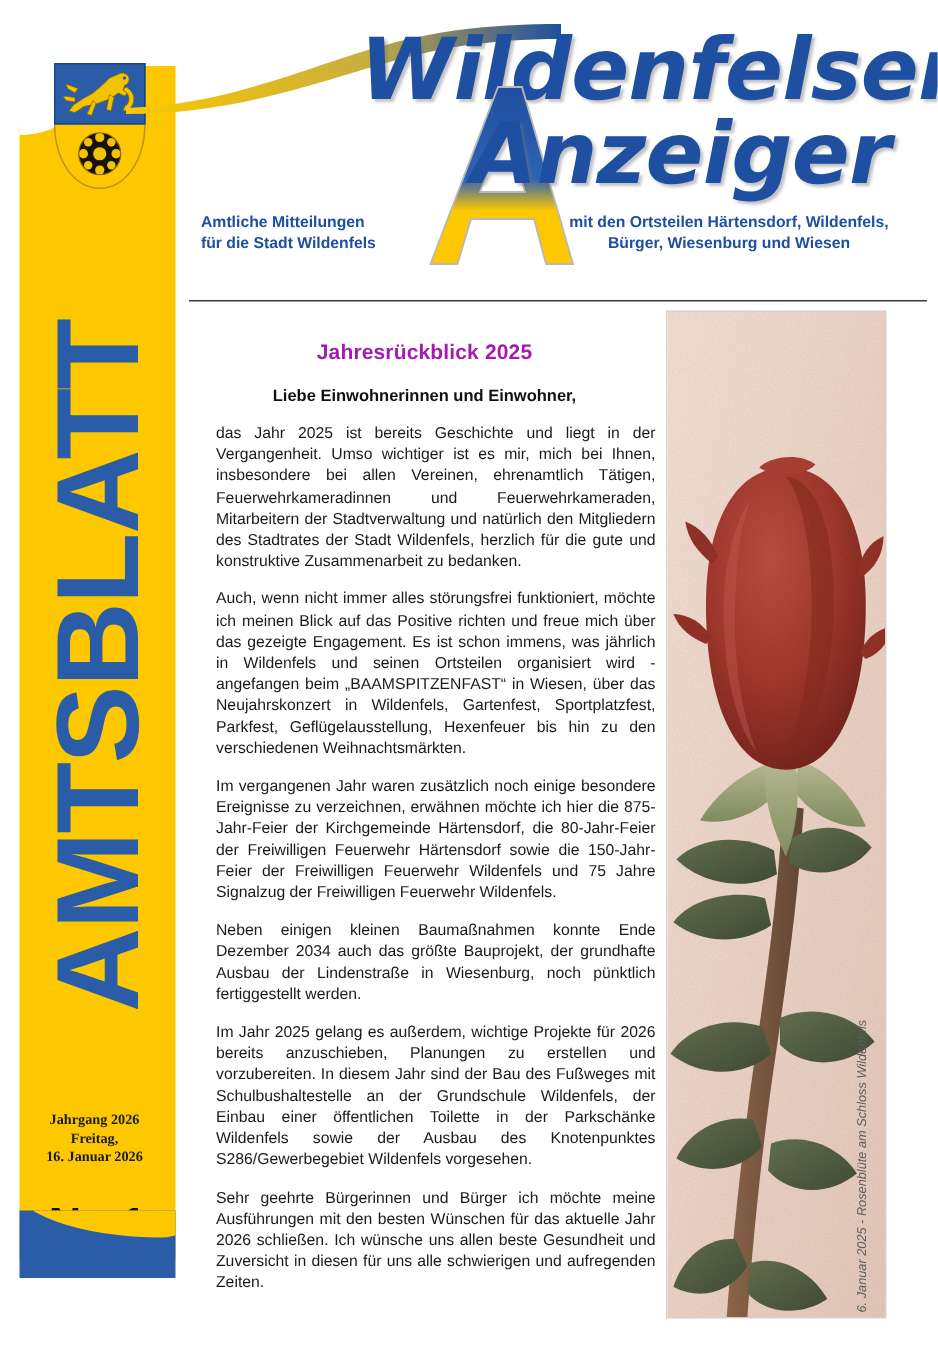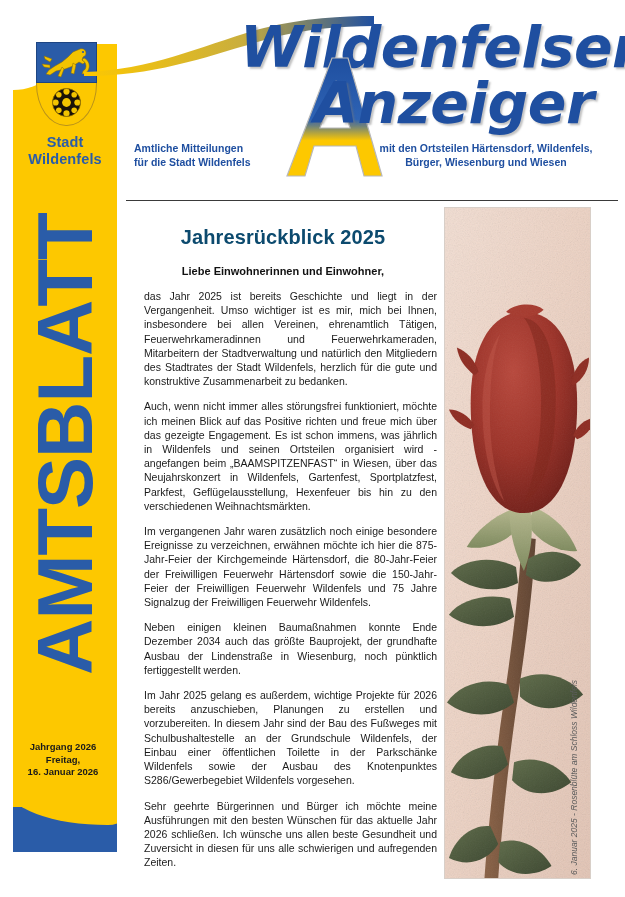--- a/index.html
+++ b/index.html
@@ -37,21 +37,21 @@
            letter-spacing:.1px;}
 
   
   #amtsblatt-wrap{position:absolute;left:0;top:120px;width:104px;height:560px;}
   #amtsblatt{position:absolute;left:50%;top:50%;
              transform:translate(-50%,-50%) rotate(-90deg);
              white-space:nowrap;color:#2A5CA8;font-weight:bold;
              font-size:78px;letter-spacing:-1px;line-height:1;}
 
   .sb-issue{position:absolute;left:0;top:697px;width:100px;text-align:center;
-            color:#1a1a1a;font-weight:bold;font-size:9.5px;line-height:12.5px;}
+            color:#1a1a1a;font-weight:bold;font-size:9.5px;line-height:12.5px;font-family:Liberation Serif, serif;}
   .sb-nr{position:absolute;left:0;top:757px;width:104px;text-align:center;
          color:#111;font-weight:bold;font-size:30px;line-height:32px;}
 
   
   #masthead{position:absolute;left:126px;top:0;width:499px;height:190px;}
   #swoosh{position:absolute;left:-42px;top:14px;width:290px;height:62px;}
   .mh-title{position:absolute;font-family:"DejaVu Sans",sans-serif;
             font-style:italic;font-weight:bold;color:#1F4FA0;}
   #mh-line1{left:114px;top:14px;font-size:57px;letter-spacing:-.5px;
             text-shadow:2px 2px 2px rgba(120,120,120,.45);}
@@ -61,22 +61,22 @@
   .mh-sub{position:absolute;color:#1F4FA0;font-weight:bold;font-size:10.5px;
           line-height:13.5px;}
   #sub-left{left:8px;top:142px;width:150px;}
   #sub-right{left:220px;top:142px;width:280px;text-align:center;}
 
   
   #rule{position:absolute;left:126px;top:200px;width:492px;height:1px;
         background:#3a3a3a;}
 
   #article{position:absolute;left:129px;top:226px;width:308px;}
-  #headline{text-align:center;font-weight:bold;font-size:20px;
-            color:#0c4a6e;margin:0 0 16px 0;letter-spacing:.1px;}
+  #headline{text-align:center;font-weight:bold;font-size:14px;
+            color:#a21caf;margin:0 0 16px 0;letter-spacing:.1px;}
   #salutation{text-align:center;font-weight:bold;font-size:11px;
               color:#111;margin:0 0 12px 0;}
   #article p.body{margin:0 0 11px 15px;font-size:10.5px;line-height:14.2px;
                   text-align:justify;color:#1a1a1a;}
 
   
   #photo{position:absolute;left:444px;top:207px;width:147px;height:672px;
          overflow:hidden;border:1px solid #d8cfc8;box-sizing:border-box;}
   #photo svg{display:block;width:100%;height:100%;}
   #caption-wrap{position:absolute;left:575px;top:207px;width:18px;height:672px;}
@@ -116,24 +116,20 @@
         <circle cx="26.4" cy="15.5" r="3.1"></circle>
         <circle cx="7.8" cy="7.8" r="2.8"></circle>
         <circle cx="23.2" cy="7.8" r="2.8"></circle>
         <circle cx="7.8" cy="23.2" r="2.8"></circle>
         <circle cx="23.2" cy="23.2" r="2.8"></circle>
       </g>
       <circle cx="15.5" cy="15.5" r="14" fill="none" stroke="#8a6a00" stroke-width="0.8"></circle>
     </svg>
   </div>
 
-  <div class="sb-city">
-    <div>Stadt</div>
-    <div>Wildenfels</div>
-  </div>
 
   <div id="amtsblatt-wrap">
     <div id="amtsblatt">AMTSBLATT</div>
   </div>
 
   <div class="sb-issue">
     <div>Jahrgang 2026</div>
     <div>Freitag,</div>
     <div>16. Januar 2026</div>
   </div>

